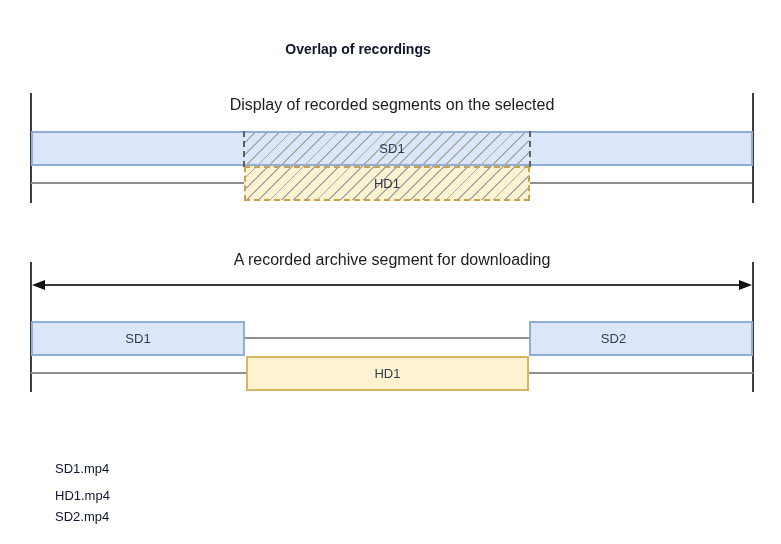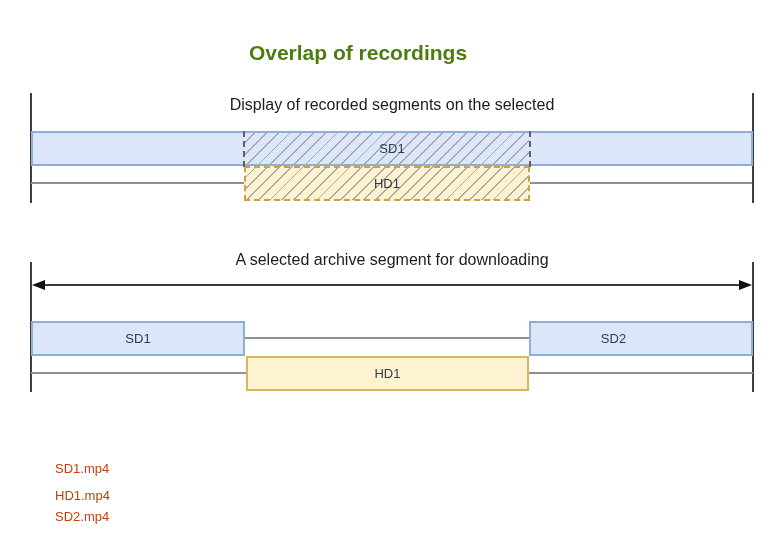--- a/index.html
+++ b/index.html
@@ -3,21 +3,21 @@
 <meta charset="utf-8">
 <style>
   html,body{margin:0;padding:0;background:#fff;}
   .canvas{
     position:relative;width:781px;height:544px;background:#ffffff;
     font-family:"Liberation Sans", sans-serif;overflow:hidden;
   }
   .abs{position:absolute;}
   .main-title{
     top:41px;left:0;width:716px;text-align:center;
-    font-size:21px;font-weight:700;color:#4d7c0f;
+    font-size:14px;font-weight:700;color:#0f172a;
   }
   .sec-title{
     left:31px;width:722px;text-align:center;
     font-size:16px;color:#1c1c1c;
   }
   .tick{width:2px;background:#3d3d3d;}
   .bar-blue{
     background:#dbe7f8;border:2px solid #8fadd6;box-sizing:border-box;
   }
   .bar-yellow-dashed{
@@ -36,21 +36,21 @@
   .bar-label{
     font-size:13px;color:#2e3b4e;text-align:center;
     display:flex;align-items:center;justify-content:center;
     z-index:5;
   }
   .arrow-line{height:2px;background:#3a3a3a;}
   .arrow-head{width:0;height:0;border-top:5.5px solid transparent;border-bottom:5.5px solid transparent;}
   .arrow-head.left{border-right:13px solid #111;}
   .arrow-head.right{border-left:13px solid #111;}
   .files-heading{font-size:15px;color:#1d1d1d;}
-  .file-item{font-size:13px;color:#c2410c;}
+  .file-item{font-size:13px;color:#0f172a;}
 </style>
 </head>
 <body>
 
 <div class="canvas">
 
   <div class="abs main-title">Overlap of recordings</div>
 
   <div class="abs tick" style="left:30px;top:93px;height:110px;"></div>
   <div class="abs tick" style="left:752px;top:93px;height:110px;"></div>
@@ -65,21 +65,21 @@
 
   <div class="abs dash-vert" style="left:243px;top:131px;height:36px;"></div>
   <div class="abs dash-vert" style="left:529px;top:131px;height:36px;"></div>
 
   <div class="abs thin-line" style="left:31px;top:182px;width:213px;"></div>
   <div class="abs thin-line" style="left:530px;top:182px;width:222px;"></div>
 
   <div class="abs bar-label" style="left:31px;top:131px;width:722px;height:35px;">SD1</div>
   <div class="abs bar-label" style="left:244px;top:166px;width:286px;height:35px;">HD1</div>
 
-  <div class="abs sec-title" style="top:251px;">A selected archive segment for downloading</div>
+  <div class="abs sec-title" style="top:251px;">A recorded archive segment for downloading</div>
 
   <div class="abs tick" style="left:30px;top:262px;height:130px;"></div>
   <div class="abs tick" style="left:752px;top:262px;height:130px;"></div>
 
   <div class="abs arrow-line" style="left:42px;top:284px;width:700px;"></div>
   <div class="abs arrow-head left" style="left:32px;top:279.5px;"></div>
   <div class="abs arrow-head right" style="left:739px;top:279.5px;"></div>
 
   <div class="abs bar-blue" style="left:31px;top:321px;width:214px;height:35px;"></div>
   <div class="abs bar-blue" style="left:529px;top:321px;width:224px;height:35px;"></div>

